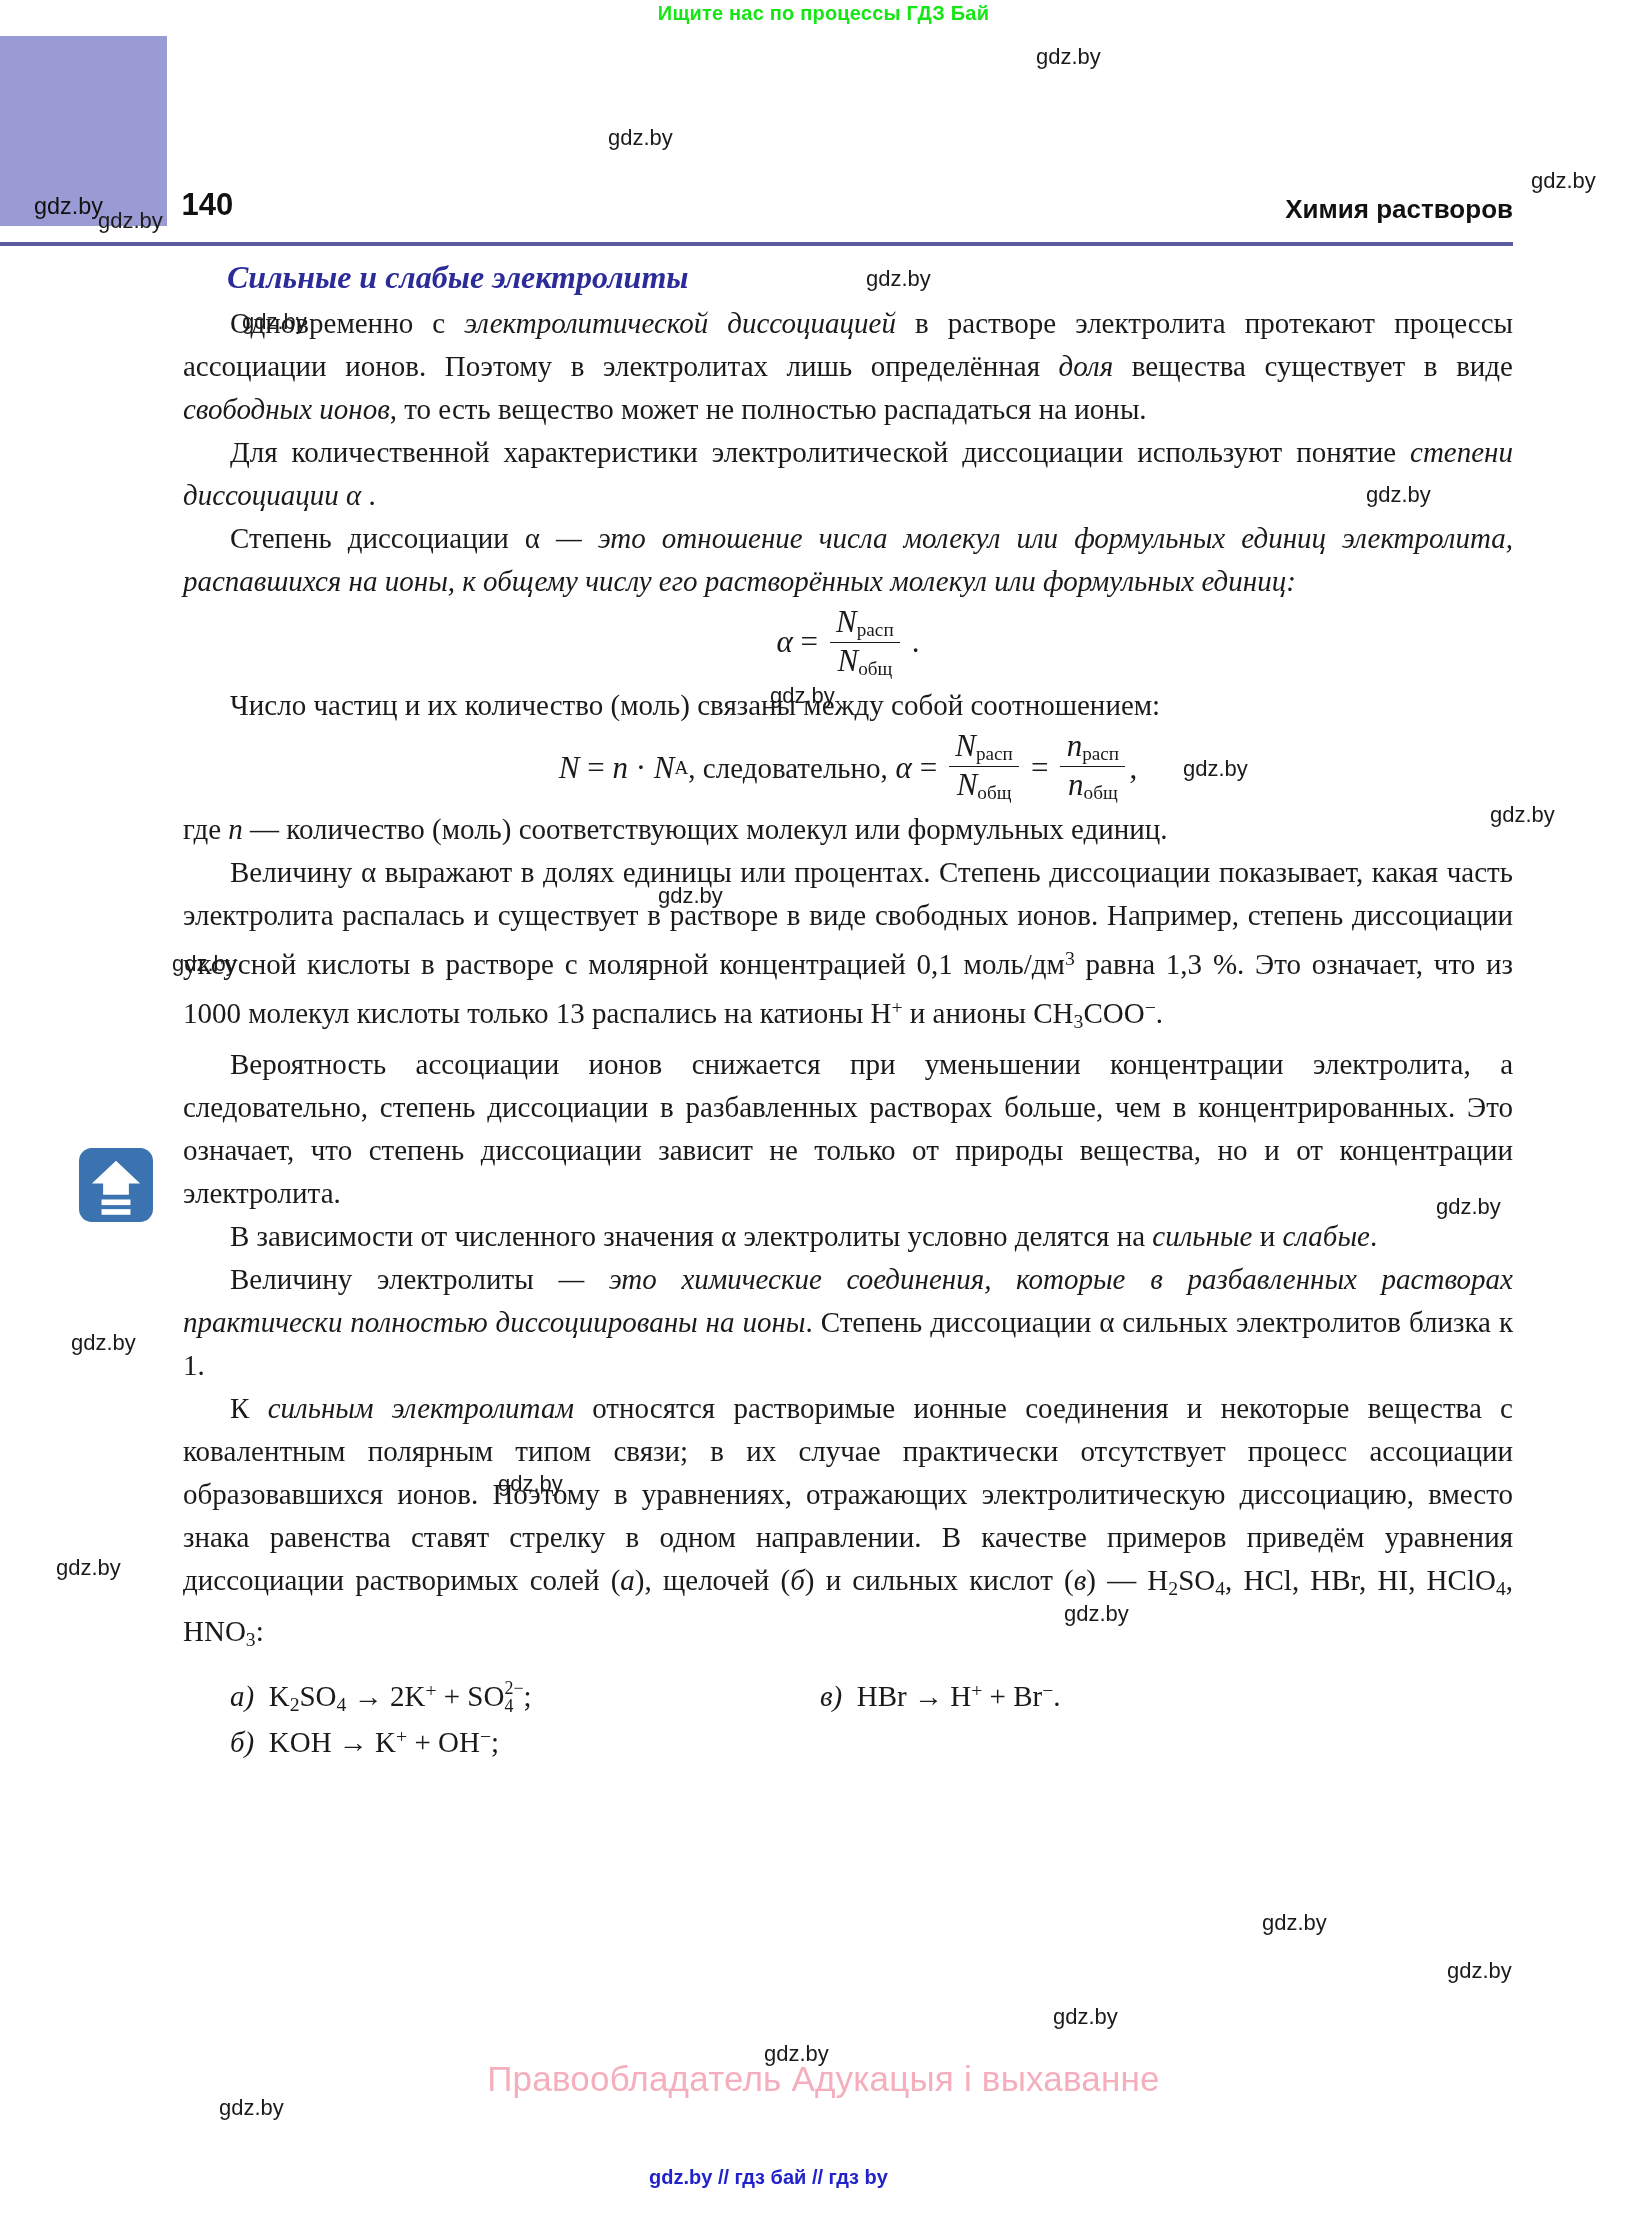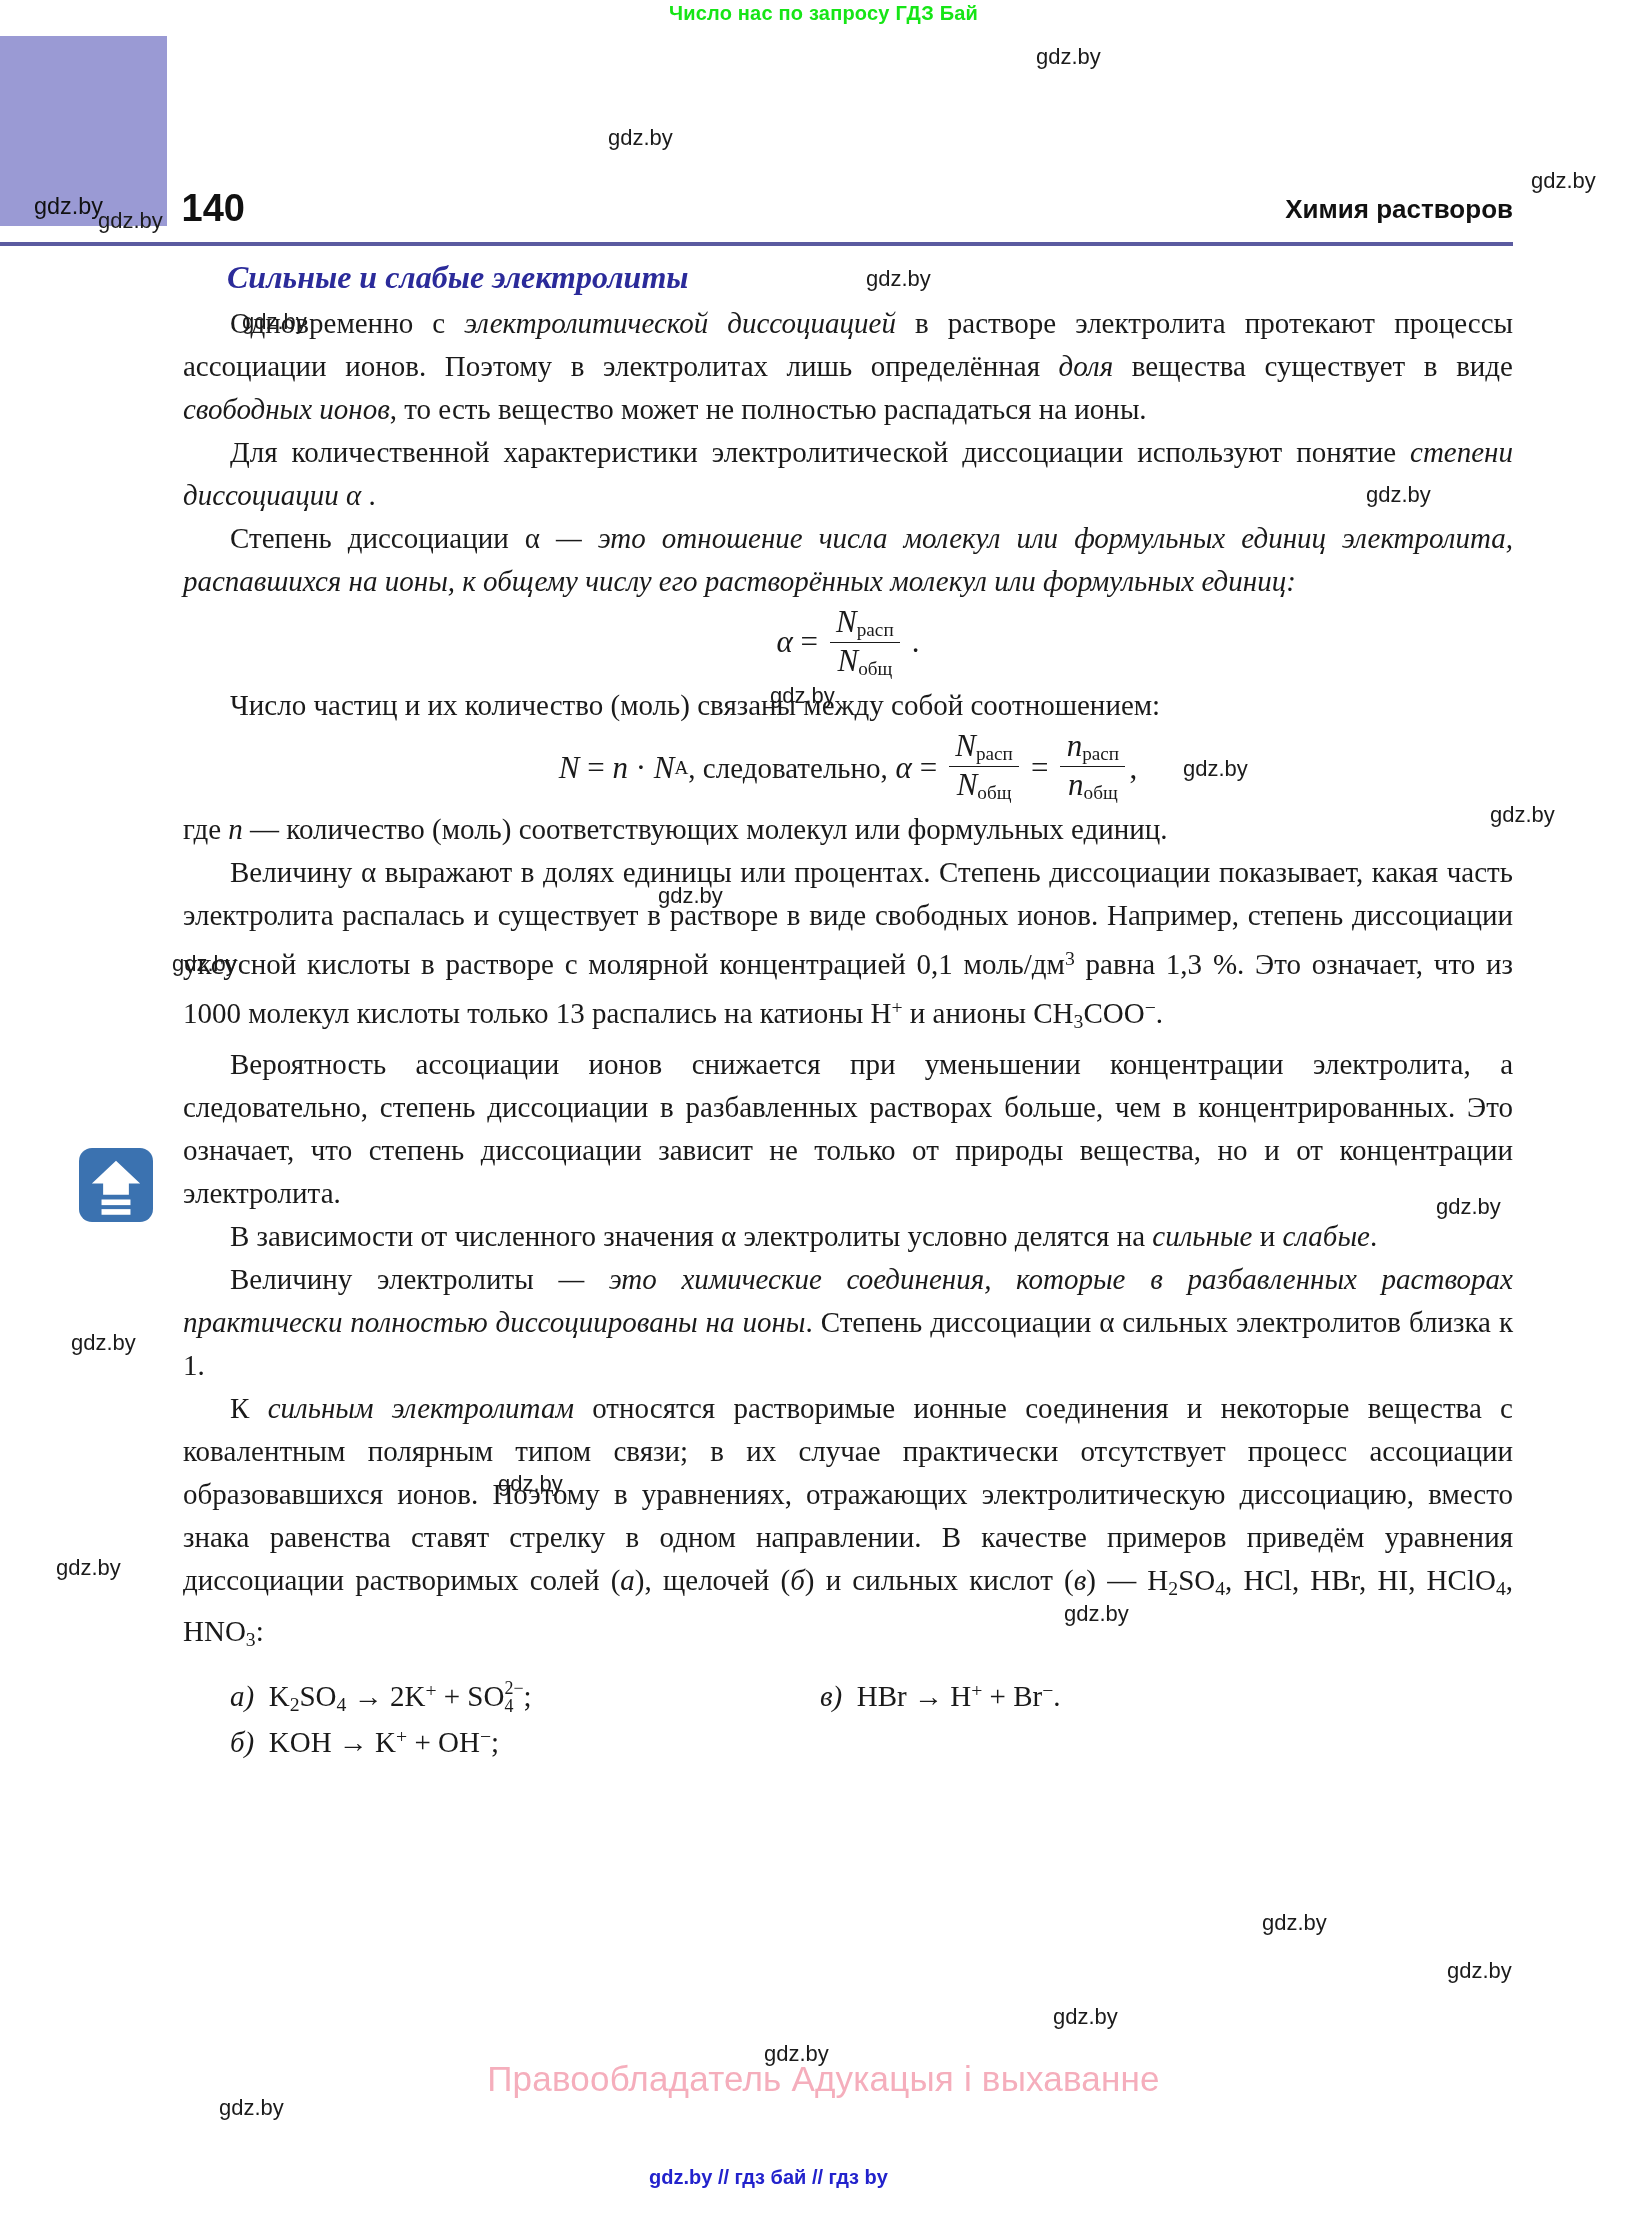--- a/index.html
+++ b/index.html
@@ -55,21 +55,21 @@
     top: 187px;
     width: 1346px;
     height: 50px;
   }
   .page-number {
     position: absolute;
     left: 14.5px;
     top: 0;
     font-family: "Liberation Sans", sans-serif;
     font-weight: 700;
-    font-size: 38px;
+    font-size: 31px;
     color: #111;
   }
   .chapter-title {
     position: absolute;
     right: 0;
     top: 7px;
     font-family: "Liberation Sans", sans-serif;
     font-weight: 700;
     font-size: 26px;
     color: #111;
@@ -206,21 +206,21 @@
     text-align: center;
     font-family: "Liberation Sans", sans-serif;
     font-size: 20px;
     font-weight: 700;
     color: #2222cc;
   }
 </style>
 </head>
 <body>
 
-<div class="promo-banner">Число нас по запросу ГДЗ Бай</div>
+<div class="promo-banner">Ищите нас по процессы ГДЗ Бай</div>
 
 <div class="margin-block">
   <span class="margin-block-label">gdz.by</span>
 </div>
 
 <div class="running-head">
   <span class="page-number">140</span>
   <span class="chapter-title">Химия растворов</span>
 </div>
 <div class="head-rule"></div>

